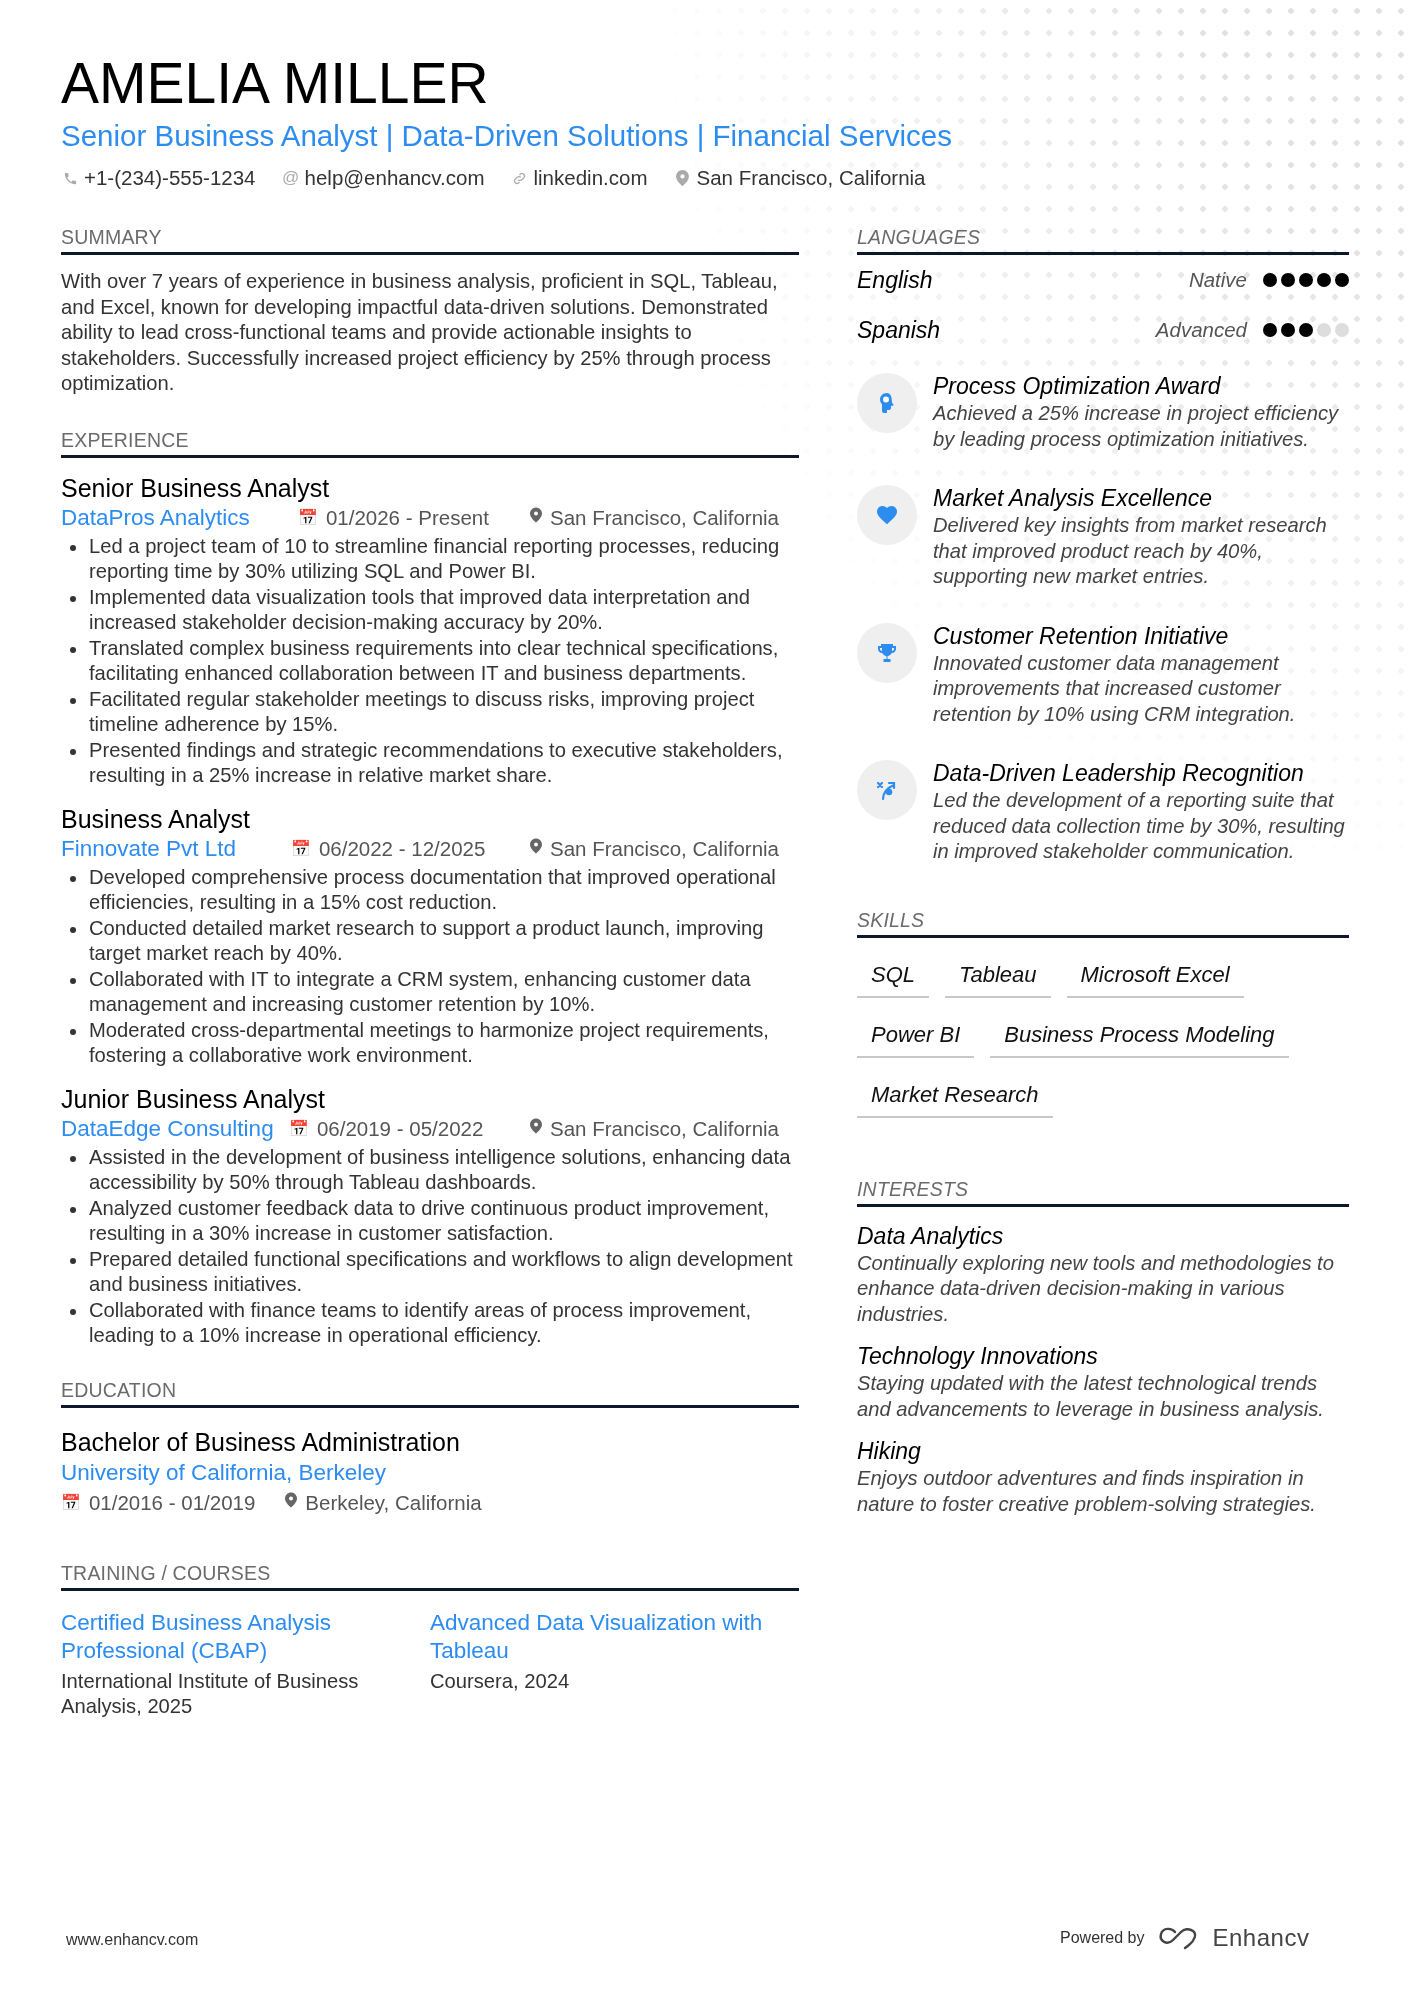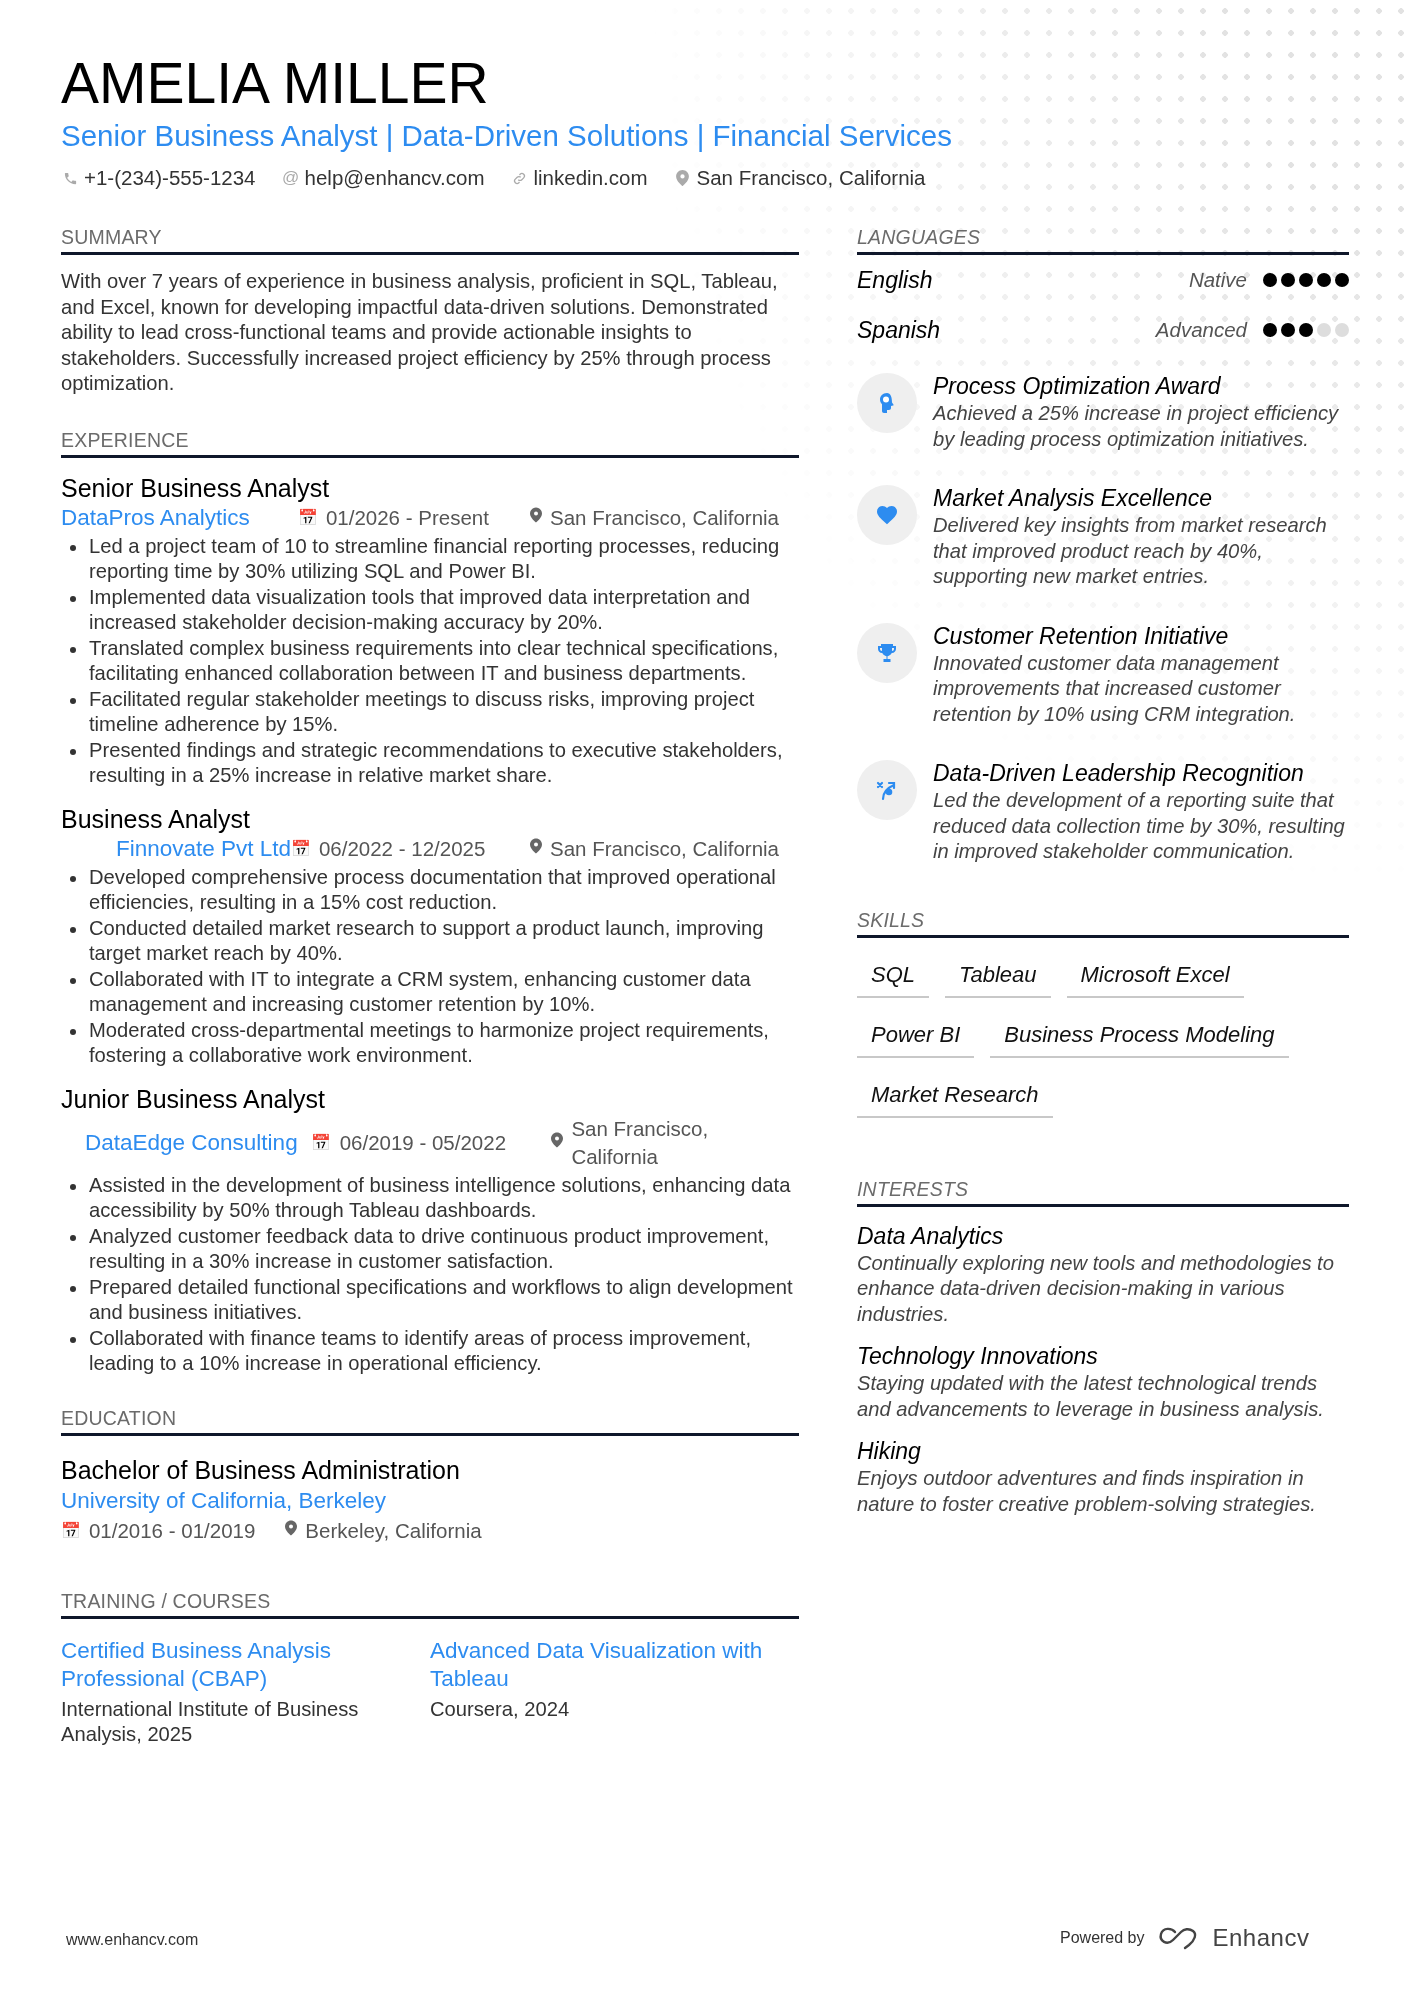--- a/index.html
+++ b/index.html
@@ -150,21 +150,21 @@
         <li>Implemented data visualization tools that improved data interpretation and increased stakeholder decision-making accuracy by 20%.</li>
         <li>Translated complex business requirements into clear technical specifications, facilitating enhanced collaboration between IT and business departments.</li>
         <li>Facilitated regular stakeholder meetings to discuss risks, improving project timeline adherence by 15%.</li>
         <li>Presented findings and strategic recommendations to executive stakeholders, resulting in a 25% increase in relative market share.</li>
       </ul>
     </div>
 
     <div class="job">
       <div class="job-title">Business Analyst</div>
       <div class="job-meta">
-        <span class="company" style="width:230px;text-align:right;">Finnovate Pvt Ltd</span>
+        <span class="company" style="width:230px;">Finnovate Pvt Ltd</span>
         <span class="meta-item" style="width:239px;">
           <span class="ico">📅</span>
           <span>06/2022 - 12/2025</span>
         </span>
         <span class="meta-item">
           <span class="ico"><svg width="12" height="16" viewBox="0 0 24 30">
                 <path fill="#666" d="M12 0C5.4 0 0 5.4 0 12c0 9 12 18 12 18s12-9 12-18C24 5.4 18.6 0 12 0zm0 16a4 4 0 1 1 0-8 4 4 0 0 1 0 8z"></path>
               </svg></span>
           <span>San Francisco, California</span>
         </span>
@@ -173,21 +173,21 @@
         <li>Developed comprehensive process documentation that improved operational efficiencies, resulting in a 15% cost reduction.</li>
         <li>Conducted detailed market research to support a product launch, improving target market reach by 40%.</li>
         <li>Collaborated with IT to integrate a CRM system, enhancing customer data management and increasing customer retention by 10%.</li>
         <li>Moderated cross-departmental meetings to harmonize project requirements, fostering a collaborative work environment.</li>
       </ul>
     </div>
 
     <div class="job">
       <div class="job-title">Junior Business Analyst</div>
       <div class="job-meta">
-        <span class="company" style="width:228px;margin-left:24px;">DataEdge Consulting</span>
+        <span class="company" style="width:228px;">DataEdge Consulting</span>
         <span class="meta-item" style="width:241px;">
           <span class="ico">📅</span>
           <span>06/2019 - 05/2022</span>
         </span>
         <span class="meta-item">
           <span class="ico"><svg width="12" height="16" viewBox="0 0 24 30">
                 <path fill="#666" d="M12 0C5.4 0 0 5.4 0 12c0 9 12 18 12 18s12-9 12-18C24 5.4 18.6 0 12 0zm0 16a4 4 0 1 1 0-8 4 4 0 0 1 0 8z"></path>
               </svg></span>
           <span>San Francisco, California</span>
         </span>

